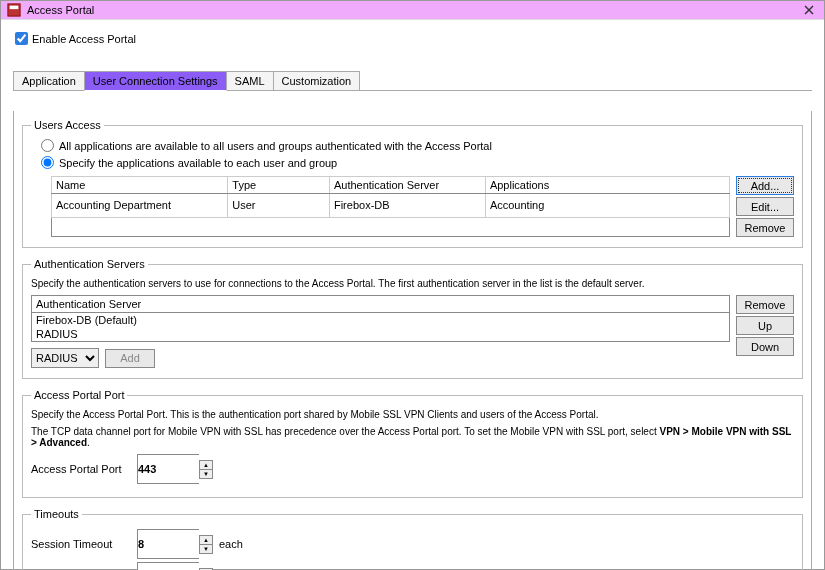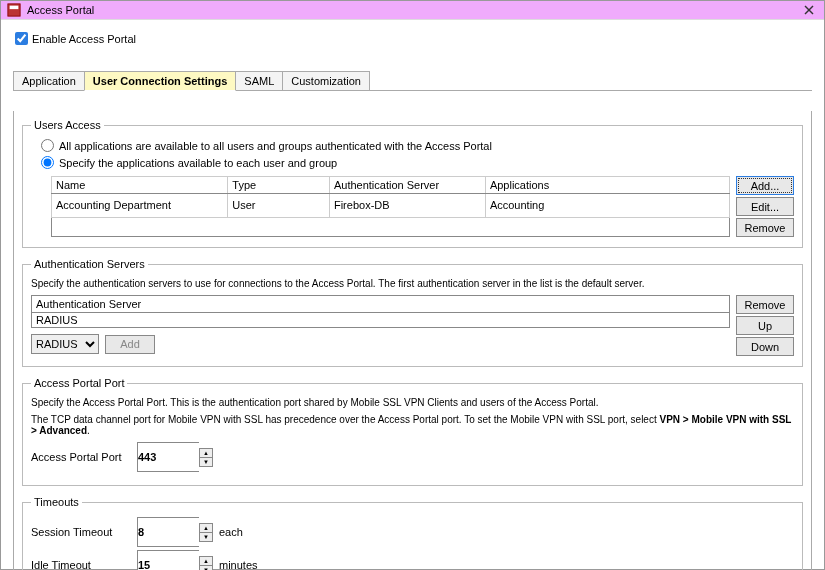--- a/index.html
+++ b/index.html
@@ -7,21 +7,21 @@
 .window { border: 1px solid #999; width: 825px; height: 570px; background: #fff; display: flex; flex-direction: column; }
 .titlebar { height: 26px; background: #f0abfc; border-bottom: 1px solid #ddd; display: flex; align-items: center; padding: 0 6px; }
 .titlebar .icon { width: 14px; height: 14px; margin-right: 6px; }
 .titlebar .title { flex: 1; font-size: 11px; }
 .titlebar .close { width: 18px; height: 18px; display: flex; align-items: center; justify-content: center; cursor: pointer; }
 .content { flex: 1; padding: 8px 12px; display: flex; flex-direction: column; gap: 20px; }
 .checkbox-row { display: flex; align-items: center; gap: 4px; margin: 4px 0 6px 2px; }
 .checkbox-row input[type="checkbox"] { width: 13px; height: 13px; accent-color: #2b7de1; }
 .tabs { display: flex; border-bottom: 1px solid #aaa; height: 20px; align-items: flex-end; margin-bottom: 0; }
 .tab { padding: 2px 8px; border: 1px solid #aaa; border-bottom: none; margin-right: -1px; background: #f4f4f4; cursor: pointer; height: 19px; display: flex; align-items: center; }
-.tab.active { background: #fef9c3; border-bottom: 1px solid #fff; position: relative; z-index: 1; height: 20px; margin-bottom: -1px; font-weight: bold; }
+.tab.active { background: #8b5cf6; border-bottom: 1px solid #fff; position: relative; z-index: 1; height: 20px; margin-bottom: -1px; }
 .tab-content { border: 1px solid #aaa; border-top: none; padding: 8px; flex: 1; display: flex; flex-direction: column; gap: 10px; }
 fieldset { border: 1px solid #bbb; padding: 6px 8px 10px 8px; position: relative; }
 legend { font-size: 11px; padding: 0 3px; background: #fff; }
 .radio-row { display: flex; align-items: center; gap: 5px; margin: 2px 0 4px 10px; }
 .radio-row input[type="radio"] { width: 13px; height: 13px; }
 .grid-row { display: flex; gap: 6px; margin-left: 20px; margin-top: 7px; }
 .data-table { flex: 1; border: 1px solid #888; border-collapse: collapse; }
 .data-table td, .data-table th { border: 1px solid #ccc; padding: 2px 4px; font-weight: normal; text-align: left; font-size: 11px; height: 15px; }
 .data-table thead td { border-bottom: 1px solid #888; }
 .btn-col { display: flex; flex-direction: column; gap: 2px; width: 58px; }
@@ -120,20 +120,21 @@
         </div>
       </fieldset>
 
       <fieldset>
         <legend>Authentication Servers</legend>
         <div class="desc">Specify the authentication servers to use for connections to the Access Portal. The first authentication server in the list is the default server.</div>
         <div class="auth-row">
           <div class="auth-left">
             <div class="auth-list">
               <div class="hdr">Authentication Server</div>
+              <div class="item">Firebox-DB  (Default)</div>
               <div class="item">RADIUS</div>
             </div>
             <div class="auth-bottom">
               <select>
                 <option>RADIUS</option>
               </select>
               <button class="btn" style="width:50px" disabled="">Add</button>
             </div>
           </div>
           <div class="btn-col">

